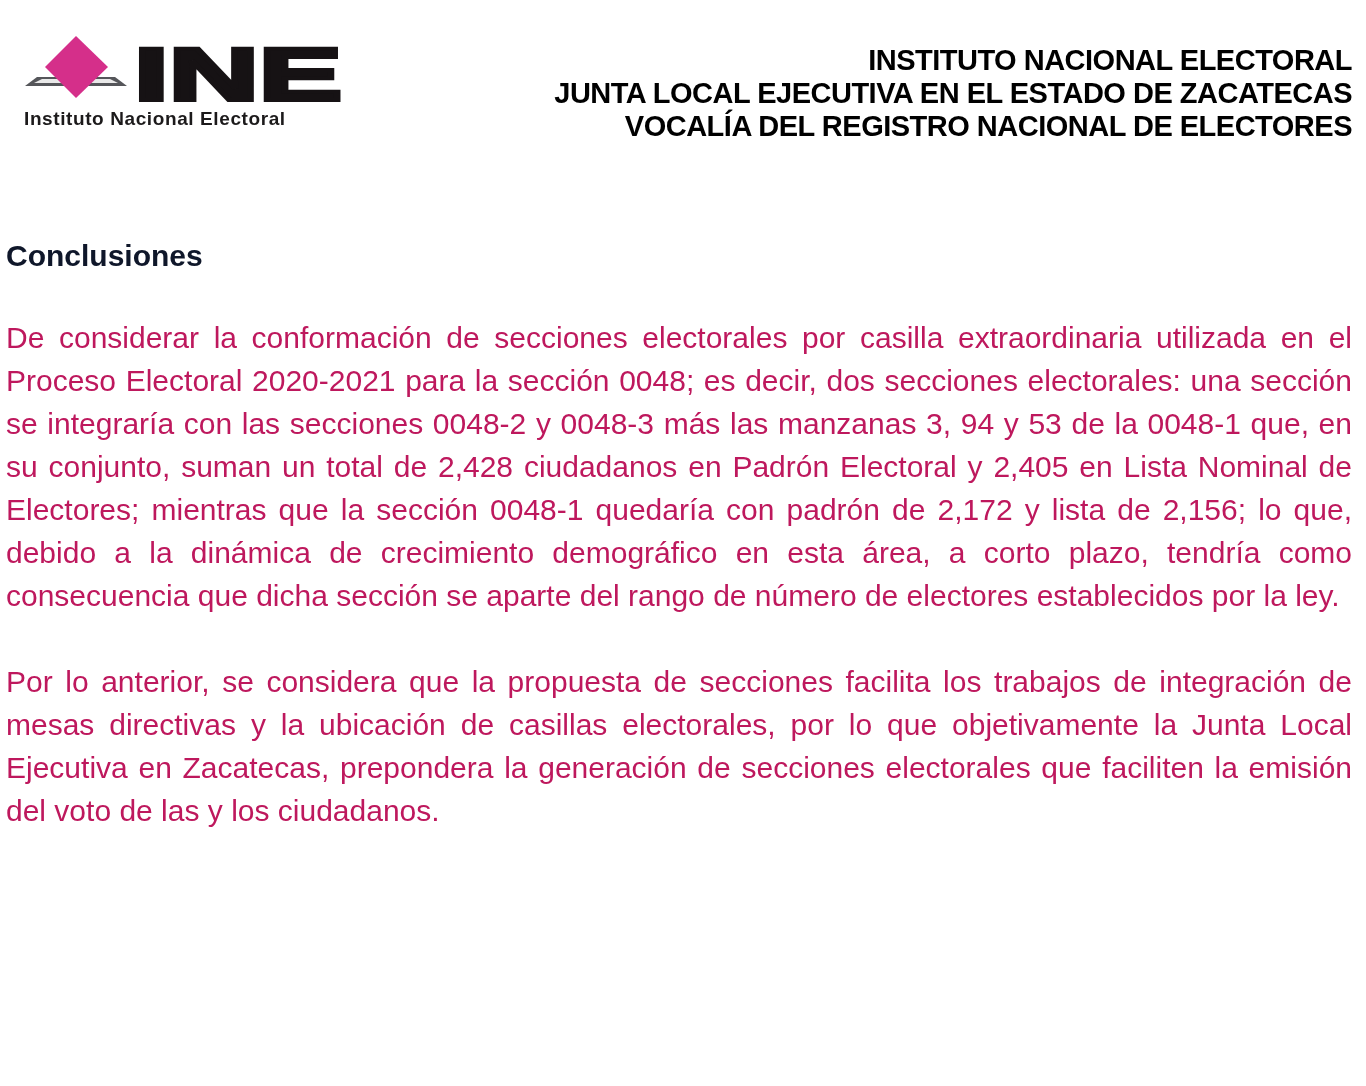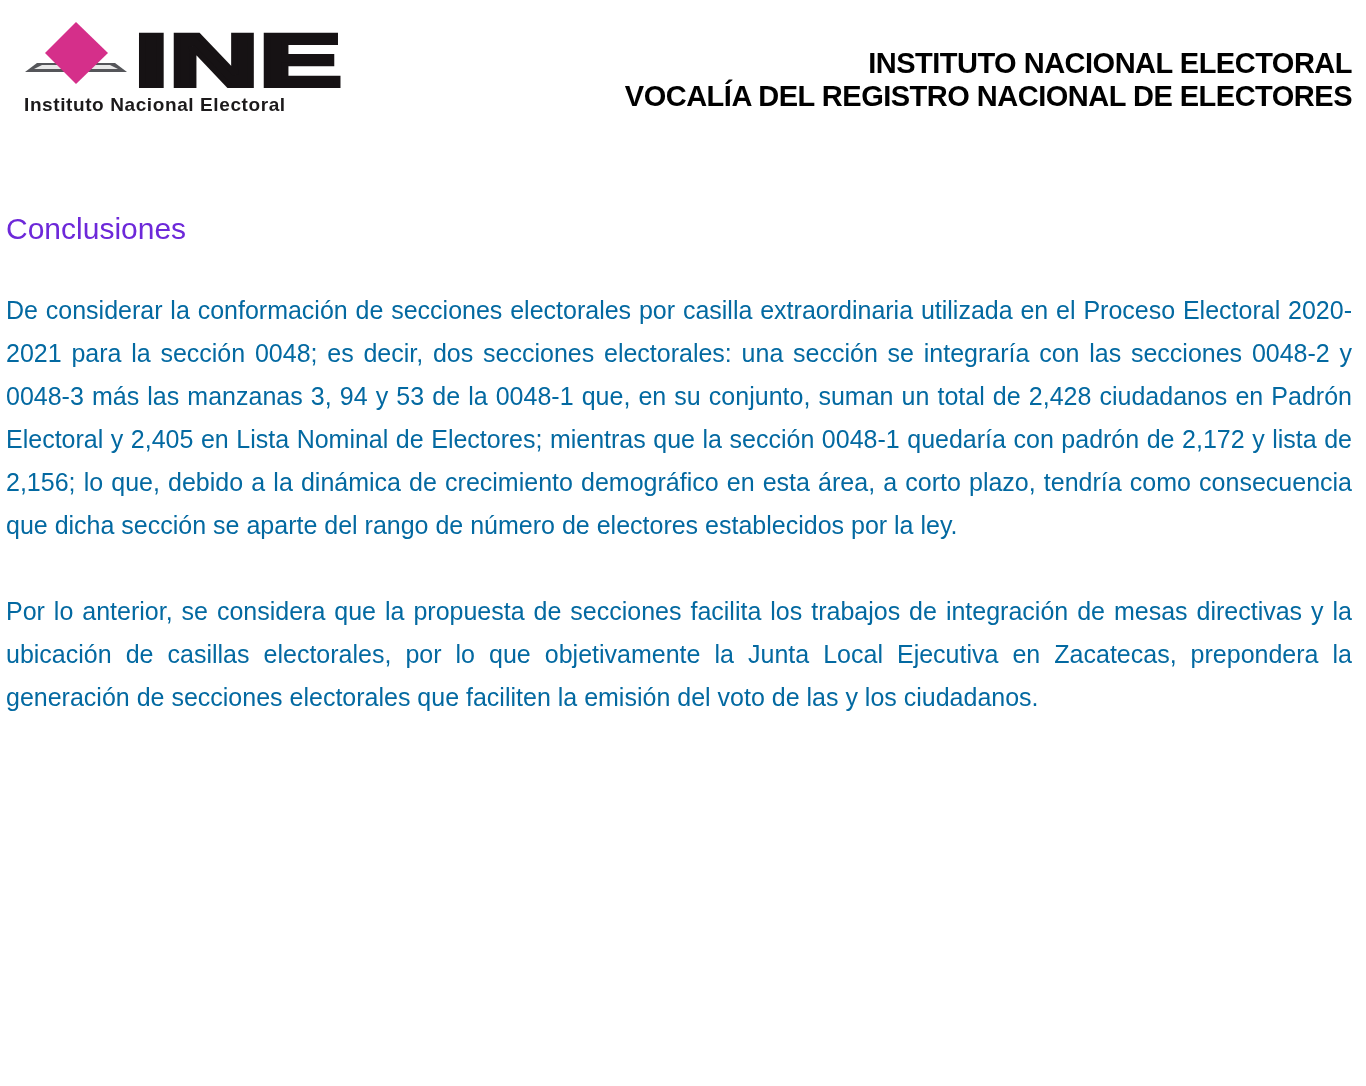--- a/index.html
+++ b/index.html
@@ -35,30 +35,30 @@
     font-size: 29px;
     line-height: 33px;
     letter-spacing: -0.5px;
     color: #000000;
     padding-top: 36px;
     white-space: nowrap;
   }
   .body-text { padding: 0 14px 0 6px; }
   .doc-heading {
     font-size: 30px;
-    font-weight: normal;
+    font-weight: bold;
     margin: 96px 0 43px 0;
-    color: #6d28d9;
+    color: #0f172a;
   }
   .doc-paragraph {
-    font-size: 25px;
+    font-size: 30px;
     line-height: 43px;
     text-align: justify;
     margin: 0 0 43px 0;
-    color: #0369a1;
+    color: #be185d;
   }
 </style>
 </head>
 <body>
 
 <div class="page">
 
   <header class="masthead">
 
     <div class="logo-block">
@@ -71,20 +71,21 @@
 
         <polygon points="27,45 58,14 90,45 58,76" fill="#d52f8a"></polygon>
 
         <text x="116" y="78" font-family="Liberation Sans, sans-serif" font-weight="bold" font-size="74" fill="#161214" stroke="#161214" stroke-width="4" textLength="208" lengthAdjust="spacingAndGlyphs">INE</text>
       </svg>
       <div class="logo-caption">Instituto Nacional Electoral</div>
     </div>
 
     <div class="letterhead">
       <div>INSTITUTO NACIONAL ELECTORAL</div>
+      <div>JUNTA LOCAL EJECUTIVA EN EL ESTADO DE ZACATECAS</div>
       <div>VOCALÍA DEL REGISTRO NACIONAL DE ELECTORES</div>
     </div>
 
   </header>
 
   <main class="body-text">
     <h1 class="doc-heading">Conclusiones</h1>
 
     <p class="doc-paragraph">De considerar la conformación de secciones electorales por casilla extraordinaria utilizada en el Proceso Electoral 2020-2021 para la sección 0048; es decir, dos secciones electorales: una sección se integraría con las secciones 0048-2 y 0048-3 más las manzanas 3, 94 y 53 de la 0048-1 que, en su conjunto, suman un total de 2,428 ciudadanos en Padrón Electoral y 2,405 en Lista Nominal de Electores; mientras que la sección 0048-1 quedaría con padrón de 2,172 y lista de 2,156; lo que, debido a la dinámica de crecimiento demográfico en esta área, a corto plazo, tendría como consecuencia que dicha sección se aparte del rango de número de electores establecidos por la ley.</p>
 

